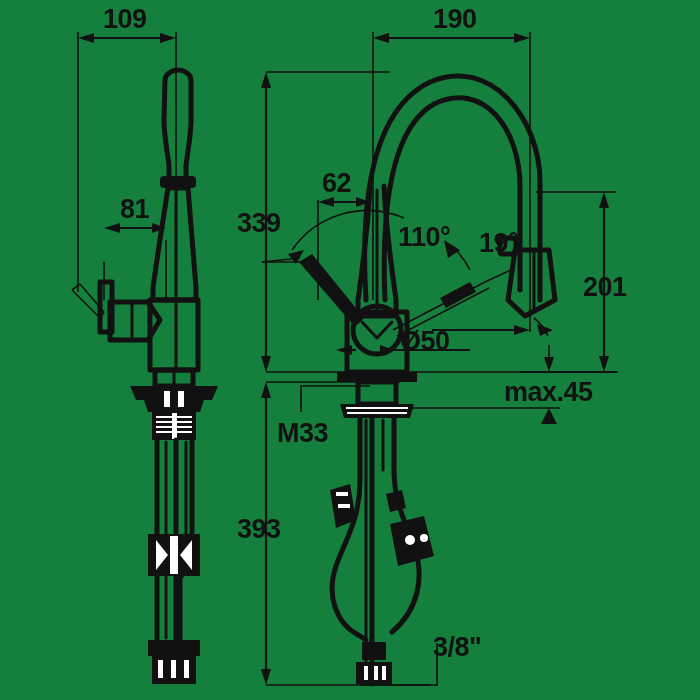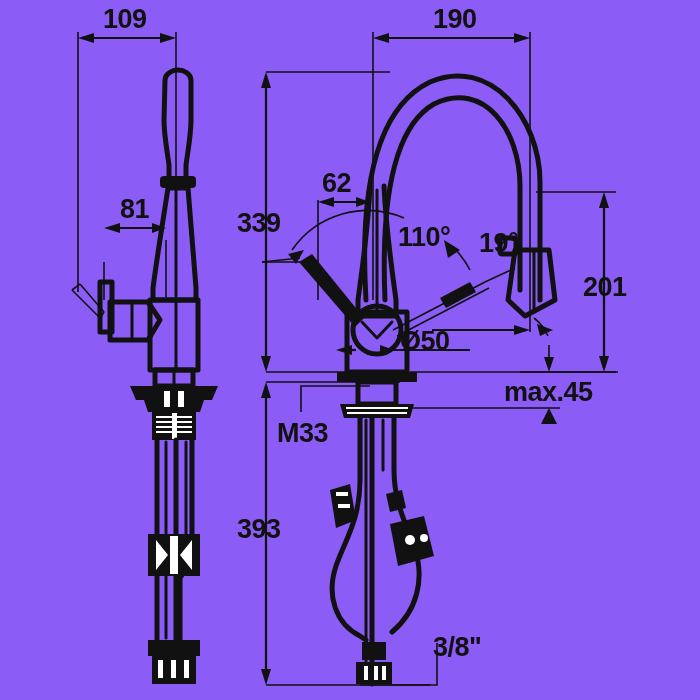--- a/index.html
+++ b/index.html
@@ -7,21 +7,21 @@
     padding: 0;
     background: #ffffff;
   }
   body {
     font-family: "Liberation Sans", sans-serif;
   }
   #sheet {
     position: relative;
     width: 700px;
     height: 700px;
-    background: #8b5cf6;
+    background: #15803d;
     overflow: hidden;
   }
   #sheet svg {
     position: absolute;
     top: 0;
     left: 0;
     display: block;
   }
   .dimtext {
     font-family: "Liberation Sans", sans-serif;

